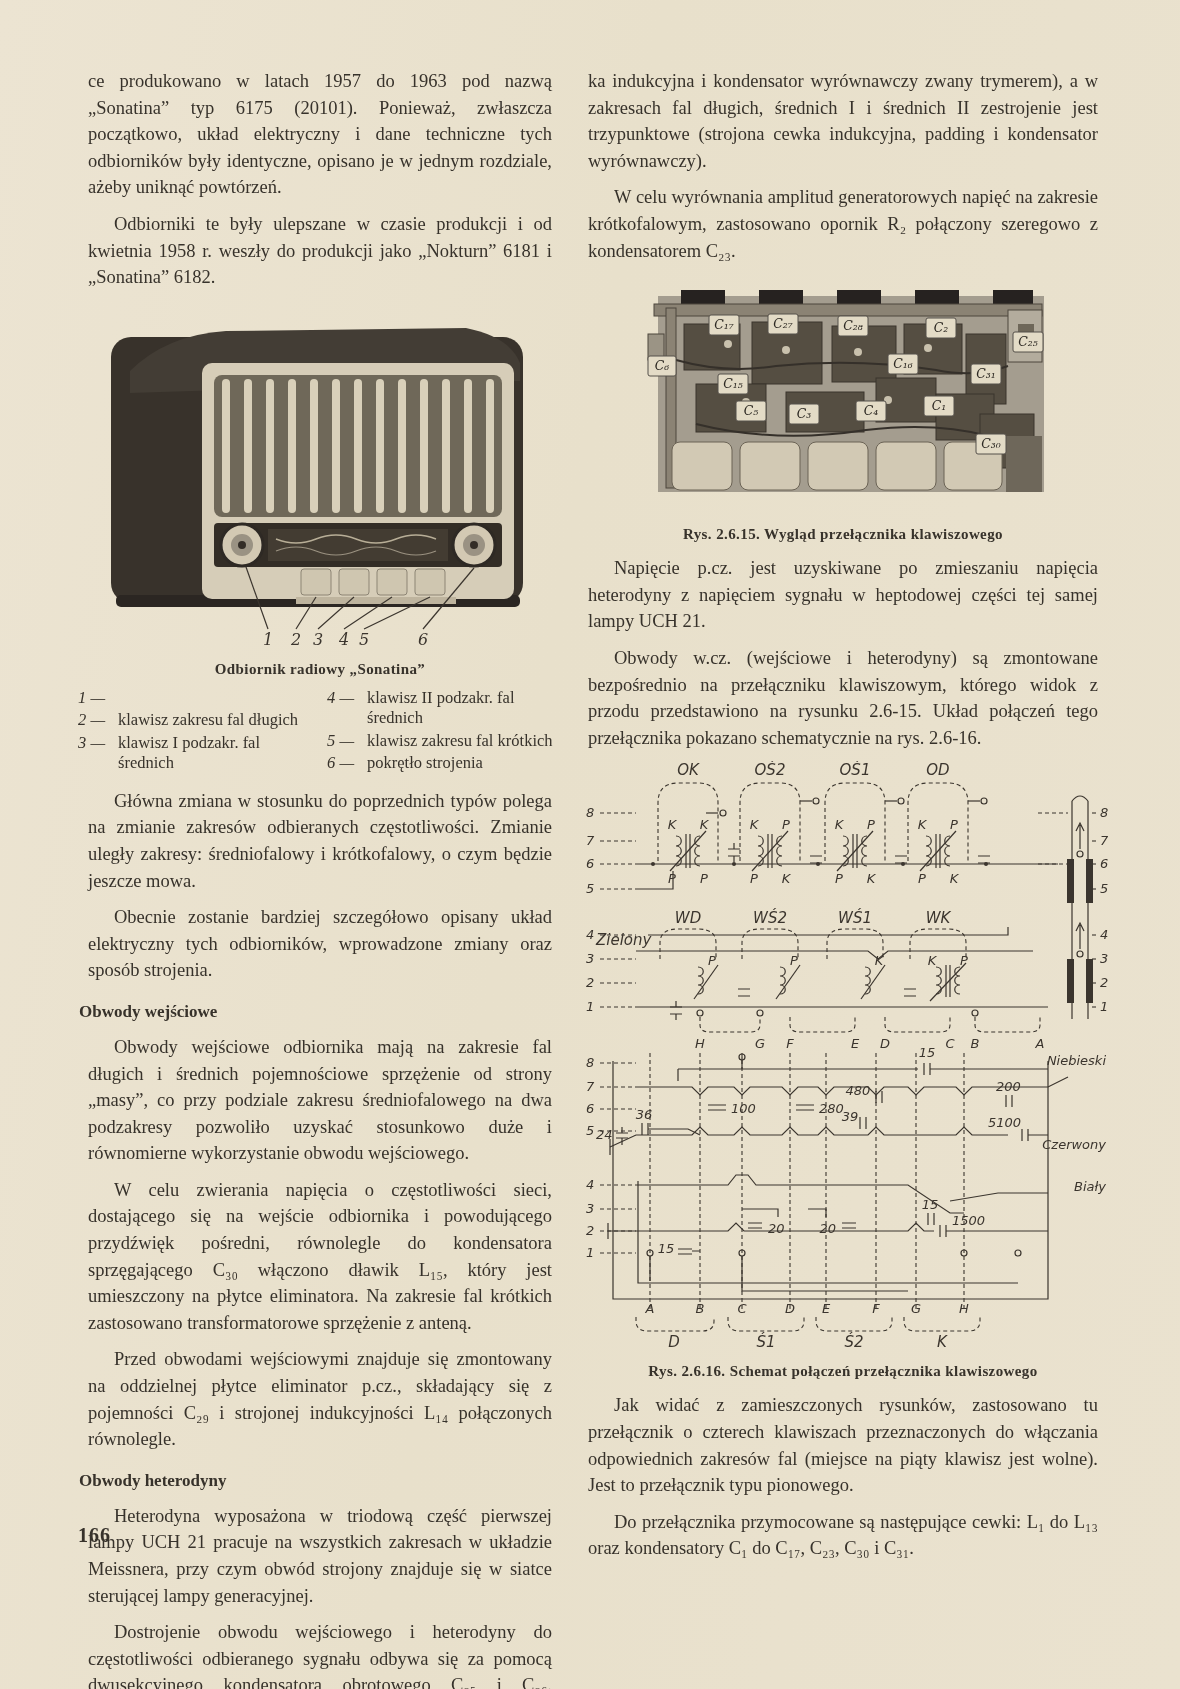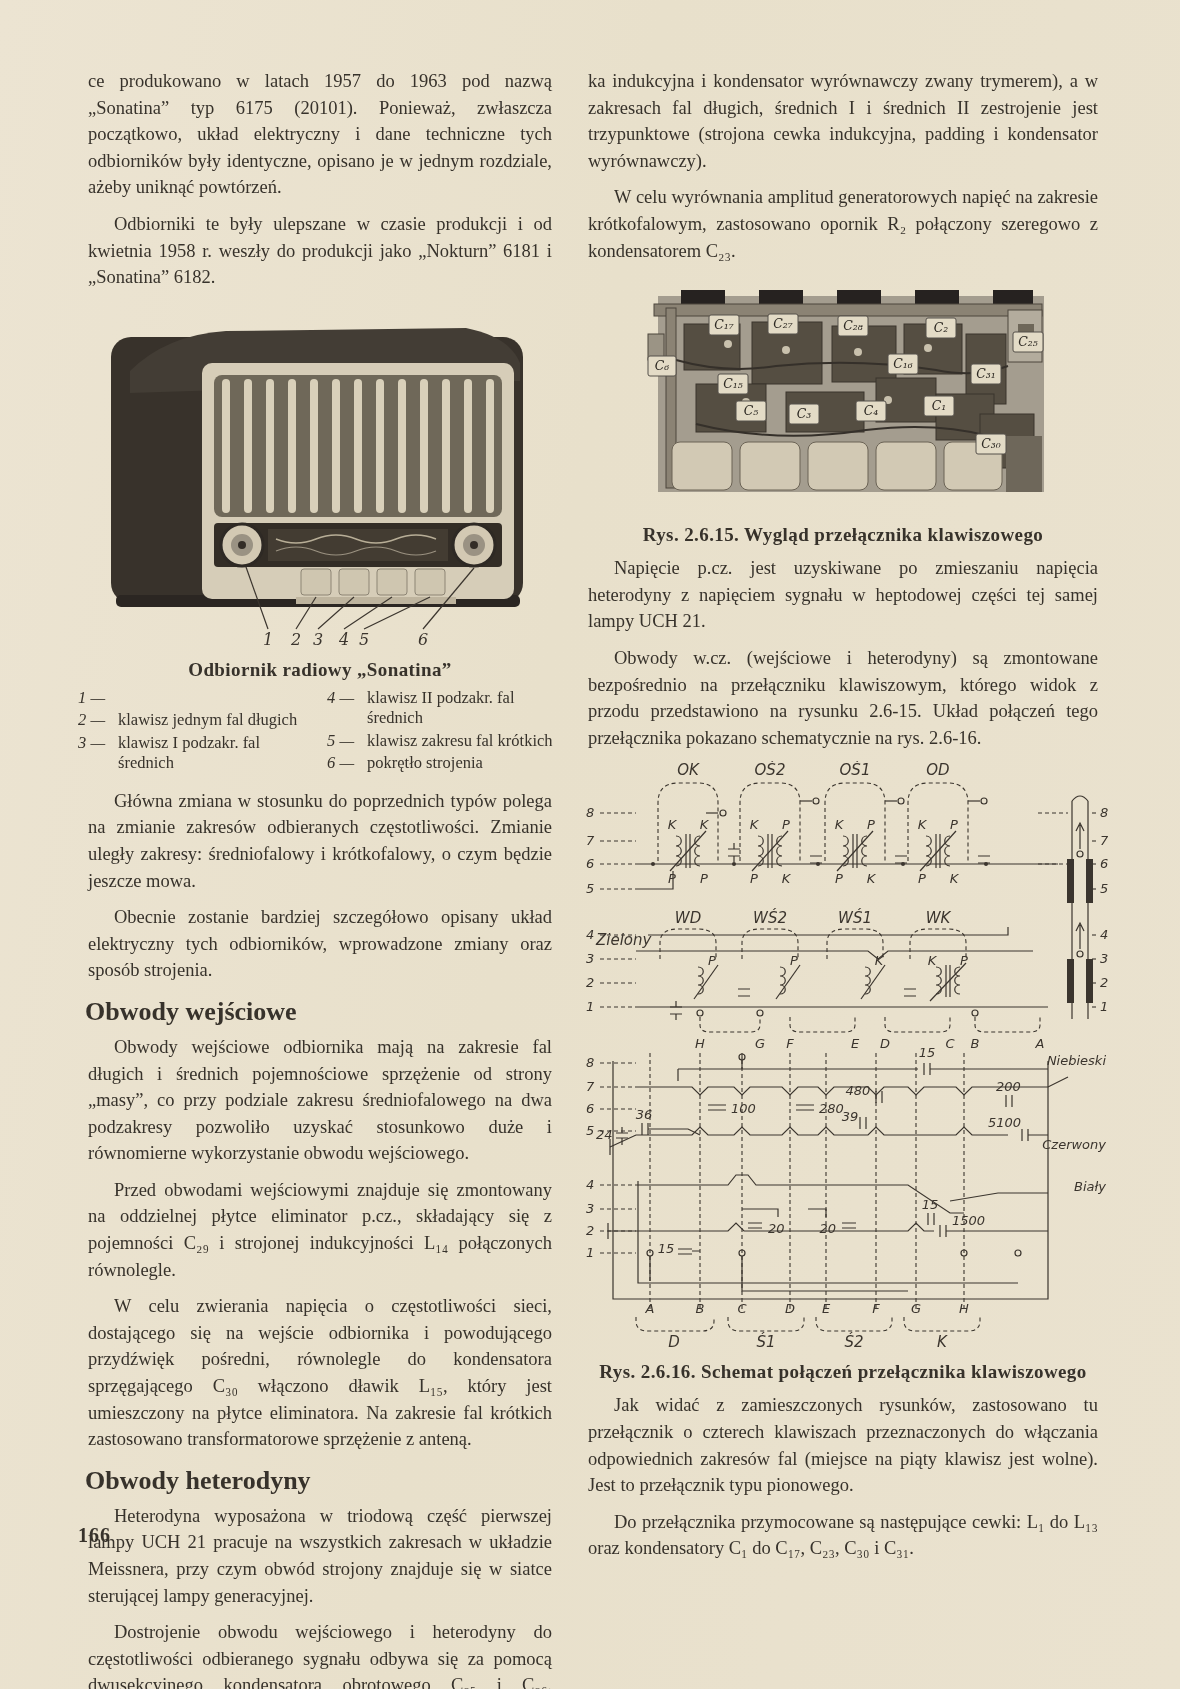--- a/index.html
+++ b/index.html
@@ -6,22 +6,22 @@
   .page{
     position:relative;width:1180px;height:1689px;overflow:hidden;
     background:linear-gradient(100deg,#ece4d2 0%,#e8e0cb 45%,#eae2cf 100%);
     font-family:"Liberation Serif",serif;color:#37322b;
   }
   .col{position:absolute;top:58px;}
   .col-l{left:78px;width:484px;}
   .col-r{left:578px;width:530px;}
   p{margin:10px;text-align:justify;font-size:18.5px;line-height:26.6px;}
   p.ind{text-indent:26px;}
-  h3{font-size:26px;line-height:24px;margin:16px 7px 9px;font-weight:bold;}
-  .caption{text-align:center;font-weight:bold;font-size:19px;line-height:21px;margin:6px 0 8px;letter-spacing:.4px;}
+  h3{font-size:17px;line-height:24px;margin:16px 1px 9px;font-weight:bold;}
+  .caption{text-align:center;font-weight:bold;font-size:15px;line-height:21px;margin:6px 0 8px;letter-spacing:.4px;}
   .legend{display:flex;gap:14px;font-size:16.5px;line-height:20.5px;margin:2px 0 12px;text-align:left;}
   .legend-col{flex:1;}
   .leg-item{display:flex;margin-bottom:2px;}
   .leg-num{width:40px;flex:none;font-style:italic;}
   .leg-txt{flex:1;}
   .fig{position:relative;}
   .radio-fig{margin:10px 0 0 18px;}
   .switch-fig{margin:10px 0 0 58px;}
   .pageno{position:absolute;left:78px;top:1524px;font-size:20px;font-weight:bold;letter-spacing:1px;}
   svg text{fill:#3b352e;}
@@ -99,21 +99,21 @@
     </div>
     <div class="caption">Odbiornik radiowy „Sonatina”</div>
 
     <div class="legend">
       <div class="legend-col">
         <div class="leg-item">
           <span class="leg-num">1 —</span>
         </div>
         <div class="leg-item">
           <span class="leg-num">2 —</span>
-          <span class="leg-txt">klawisz jednym fal długich</span>
+          <span class="leg-txt">klawisz zakresu fal długich</span>
         </div>
         <div class="leg-item">
           <span class="leg-num">3 —</span>
           <span class="leg-txt">klawisz I podzakr. fal średnich</span>
         </div>
       </div>
       <div class="legend-col">
         <div class="leg-item">
           <span class="leg-num">4 —</span>
           <span class="leg-txt">klawisz II podzakr. fal średnich</span>
@@ -126,22 +126,22 @@
           <span class="leg-num">6 —</span>
           <span class="leg-txt">pokrętło strojenia</span>
         </div>
       </div>
     </div>
 
     <p class="ind">Główna zmiana w stosunku do poprzednich typów polega na zmianie zakresów odbieranych częstotliwości. Zmianie uległy zakresy: średniofalowy i krótkofalowy, o czym będzie jeszcze mowa.</p>
     <p class="ind">Obecnie zostanie bardziej szczegółowo opisany układ elektryczny tych odbiorników, wprowadzone zmiany oraz sposób strojenia.</p>
     <h3>Obwody wejściowe</h3>
     <p class="ind">Obwody wejściowe odbiornika mają na zakresie fal długich i średnich pojemnościowe sprzężenie od strony „masy”, co przy podziale zakresu średniofalowego na dwa podzakresy pozwoliło uzyskać stosunkowo duże i równomierne wykorzystanie obwodu wejściowego.</p>
+    <p class="ind">W celu zwierania napięcia o częstotliwości sieci, dostającego się na wejście odbiornika i powodującego przydźwięk pośredni, równolegle do kondensatora sprzęgającego C₃₀ włączono dławik L₁₅, który jest umieszczony na płytce eliminatora. Na zakresie fal krótkich zastosowano transformatorowe sprzężenie z anteną.</p>
     <p class="ind">Przed obwodami wejściowymi znajduje się zmontowany na oddzielnej płytce eliminator p.cz., składający się z pojemności C₂₉ i strojonej indukcyjności L₁₄ połączonych równolegle.</p>
-    <p class="ind">W celu zwierania napięcia o częstotliwości sieci, dostającego się na wejście odbiornika i powodującego przydźwięk pośredni, równolegle do kondensatora sprzęgającego C₃₀ włączono dławik L₁₅, który jest umieszczony na płytce eliminatora. Na zakresie fal krótkich zastosowano transformatorowe sprzężenie z anteną.</p>
     <h3>Obwody heterodyny</h3>
     <p class="ind">Heterodyna wyposażona w triodową część pierwszej lampy UCH 21 pracuje na wszystkich zakresach w układzie Meissnera, przy czym obwód strojony znajduje się w siatce sterującej lampy generacyjnej.</p>
     <p class="ind">Dostrojenie obwodu wejściowego i heterodyny do częstotliwości odbieranego sygnału odbywa się za pomocą dwusekcyjnego kondensatora obrotowego C₂₅ i C₂₆. Zestrojenie obwodów heterodyny z obwodami wejściowymi jest dwupunktowe w zakresie fal krótkich (strojona cew-</p>
   </div>
 
   <div class="col col-r">
     <p>ka indukcyjna i kondensator wyrównawczy zwany trymerem), a w zakresach fal długich, średnich I i średnich II zestrojenie jest trzypunktowe (strojona cewka indukcyjna, padding i kondensator wyrównawczy).</p>
     <p class="ind">W celu wyrównania amplitud generatorowych napięć na zakresie krótkofalowym, zastosowano opornik R₂ połączony szeregowo z kondensatorem C₂₃.</p>
 
     <div class="fig switch-fig">

